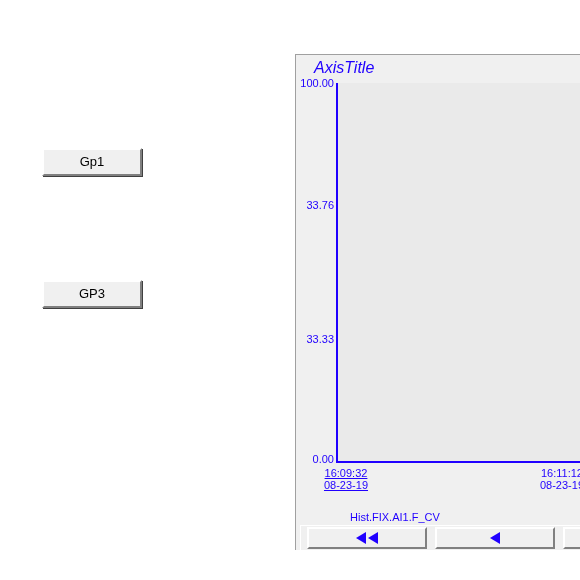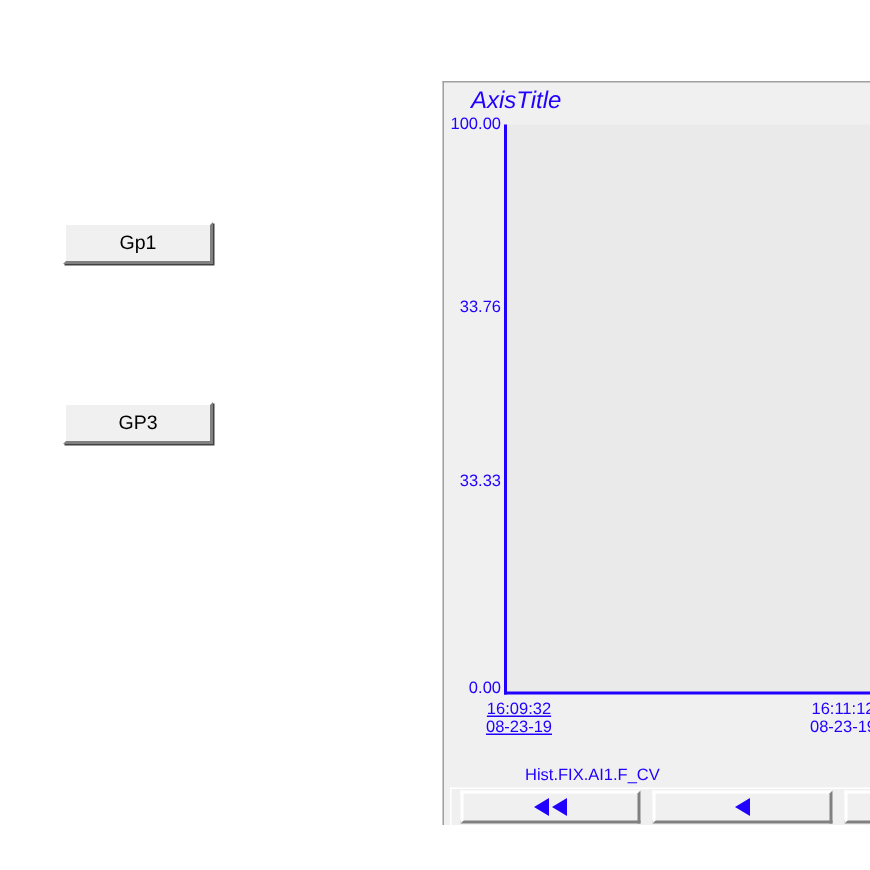--- a/index.html
+++ b/index.html
@@ -32,21 +32,21 @@
     box-sizing: border-box;
     text-align: center;
     line-height: 24px;
     font-size: 13px;
     color: #000;
     cursor: pointer;
     user-select: none;
   }
   #btn1 { top: 148px; }
   #btn2 { top: 214px; }
-  #btn3 { top: 268px; }
+  #btn3 { top: 280px; }
 
   
   .chart-panel {
     position: absolute;
     left: 295px;
     top: 54px;
     width: 285px;   
     height: 496px;
     background: #f0f0f0;
     border-left: 1px solid #a0a0a0;
@@ -148,21 +148,21 @@
 
   <div id="btn1" class="grp-btn">Gp1</div>
   <div id="btn3" class="grp-btn">GP3</div>
 
   <div class="chart-panel">
 
     <div class="axis-title">AxisTitle</div>
 
     <div class="ytick" style="top:22px;">100.00</div>
     <div class="ytick" style="top:144px;">33.76</div>
-    <div class="ytick" style="top:260px;text-align:right;">33.33</div>
+    <div class="ytick" style="top:278px;text-align:right;">33.33</div>
     <div class="ytick" style="top:398px;">0.00</div>
 
     <div class="plot"></div>
 
     <div class="xtick" style="left:20px; top:412px;text-decoration:underline;">
       <div>16:09:32</div>
       <div>08-23-19</div>
     </div>
     <div class="xtick" style="left:236px; top:412px;">
       <div>16:11:12</div>

